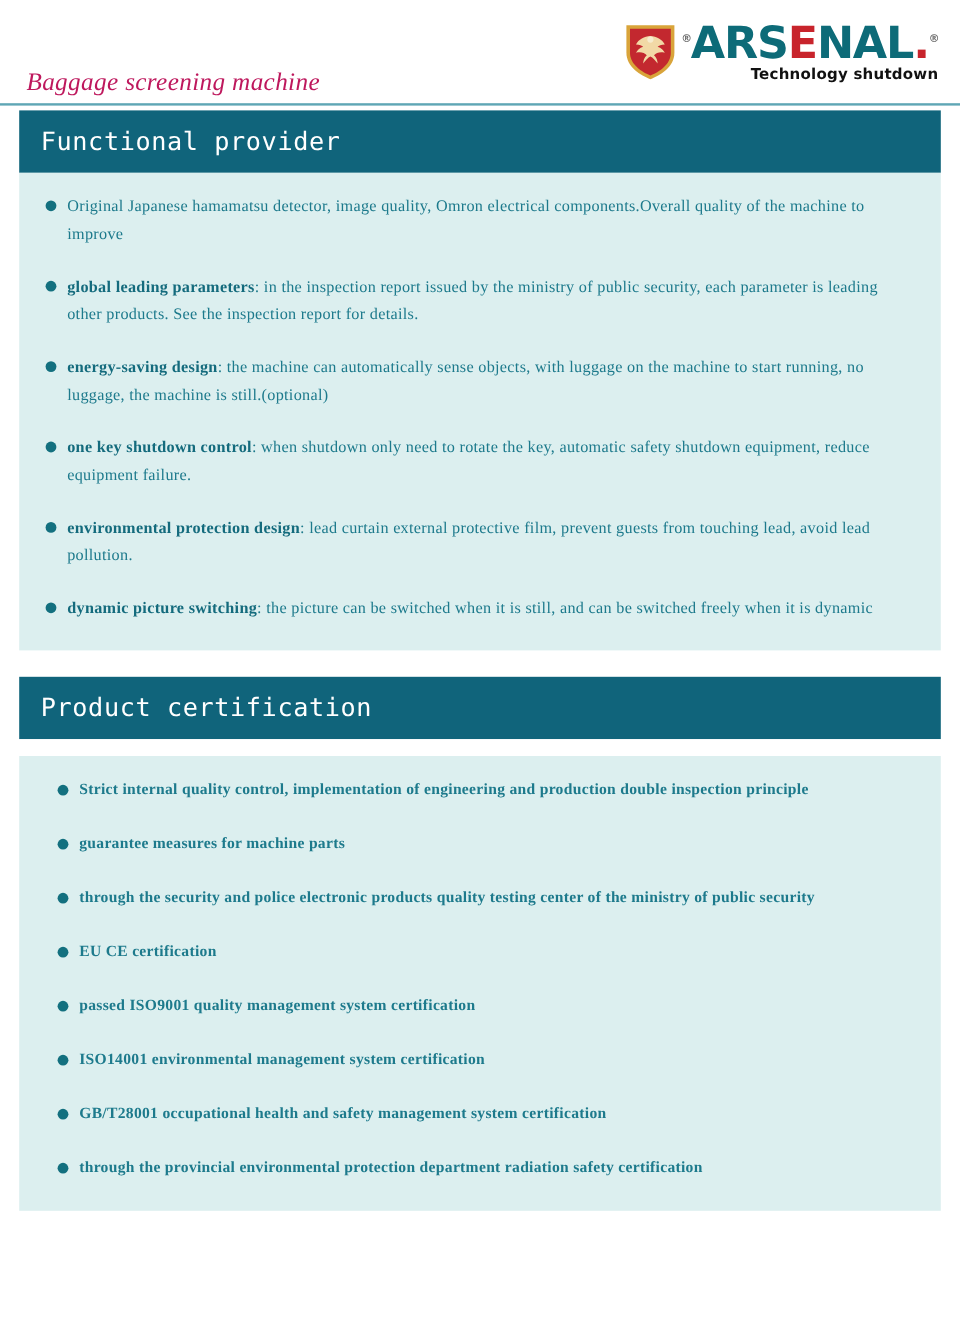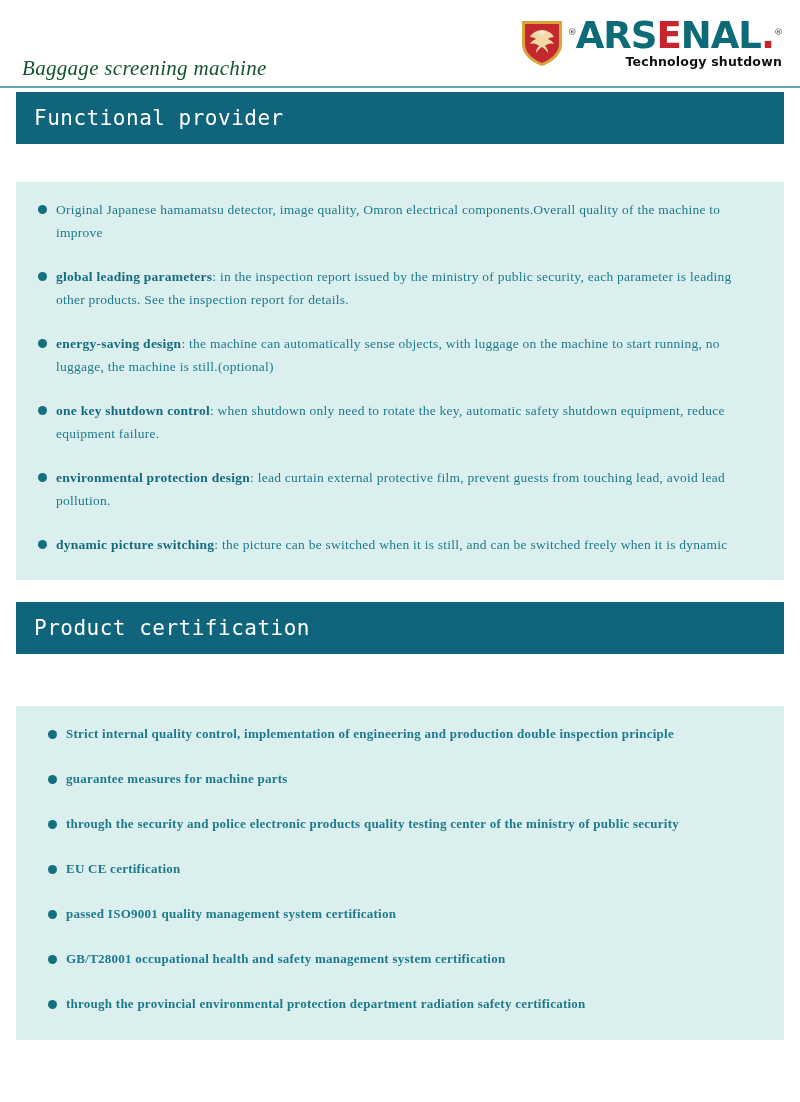--- a/index.html
+++ b/index.html
@@ -68,21 +68,21 @@
     white-space: nowrap;
   }
 
   .doc-title {
     position: absolute;
     left: 22px;
     top: 56px;
     font-family: "Liberation Serif", "DejaVu Serif", serif;
     font-style: italic;
     font-size: 21px;
-    color: #14532d;
+    color: #be185d;
     letter-spacing: 0.3px;
     white-space: nowrap;
   }
   .title-rule {
     position: absolute;
     left: 0;
     right: 0;
     top: 86px;
     height: 1.5px;
     background: #5fa6b5;
@@ -101,21 +101,20 @@
     padding: 14px 0 14px 18px;
     box-sizing: border-box;
     height: 52px;
     display: flex;
     align-items: center;
   }
   .section-body {
     background: #dcefef;
     padding: 16px 22px 20px 22px;
     box-sizing: border-box;
-    margin-top: 38px;
   }
   .gap-after-features { height: 22px; }
   .gap-before-cert { height: 14px; }
 
   
   .bullet-row {
     display: flex;
     align-items: flex-start;
     color: #1d7a8c;
     font-family: "Liberation Serif", "DejaVu Serif", serif;
@@ -234,20 +233,24 @@
         <div class="bullet-row">
           <span class="bullet-dot"></span>
           <span class="bullet-text">EU CE certification</span>
         </div>
         <div class="bullet-row">
           <span class="bullet-dot"></span>
           <span class="bullet-text">passed ISO9001 quality management system certification</span>
         </div>
         <div class="bullet-row">
           <span class="bullet-dot"></span>
+          <span class="bullet-text">ISO14001 environmental management system certification</span>
+        </div>
+        <div class="bullet-row">
+          <span class="bullet-dot"></span>
           <span class="bullet-text">GB/T28001 occupational health and safety management system certification</span>
         </div>
         <div class="bullet-row">
           <span class="bullet-dot"></span>
           <span class="bullet-text">through the provincial environmental protection department radiation safety certification</span>
         </div>
       </div>
   </div>
 </div>
 

